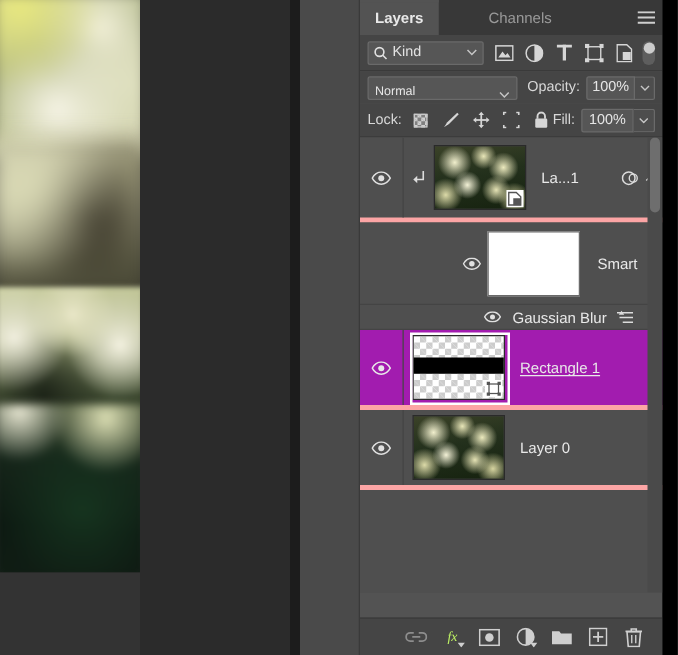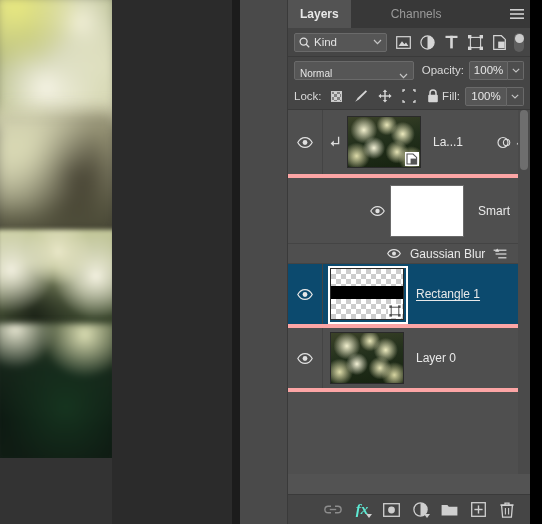--- a/index.html
+++ b/index.html
@@ -257,21 +257,21 @@
     background: #4f4f4f;
     overflow: hidden;
   }
   .lrow {
     position: relative;
     display: flex; align-items: center;
     background: #4f4f4f;
     border-bottom: 4px solid #fca5a5;
     box-sizing: border-box;
   }
-  .lrow.selected { background: #0c4a6e; }
+  .lrow.selected { background: #a21caf; }
   .eye-cell {
     width: 34px; min-width: 34px;
     display: flex; align-items: center; justify-content: center;
     align-self: stretch;
     border-right: 1px solid #444444;
   }
   .thumb-cell {
     display: flex; align-items: center;
     padding-left: 2px;
   }
@@ -395,23 +395,22 @@
     box-sizing: border-box;
   }
   .bicon {
     width: 18px; height: 18px;
     display: flex; align-items: center; justify-content: center;
     position: relative;
   }
   .fx-text {
     font-family: "Liberation Serif", serif;
     font-style: italic;
-    font-size: 15px;
-    color: #5eead4;
-    font-weight: bold;
+    font-size: 11px;
+    color: #bef264;
   }
   .tiny-caret { position: absolute; right: -1px; bottom: 1px; }
   svg { display: block; }
 </style>
 </head>
 <body>
 
 <div class="app">
 
   <div class="doc-area">

